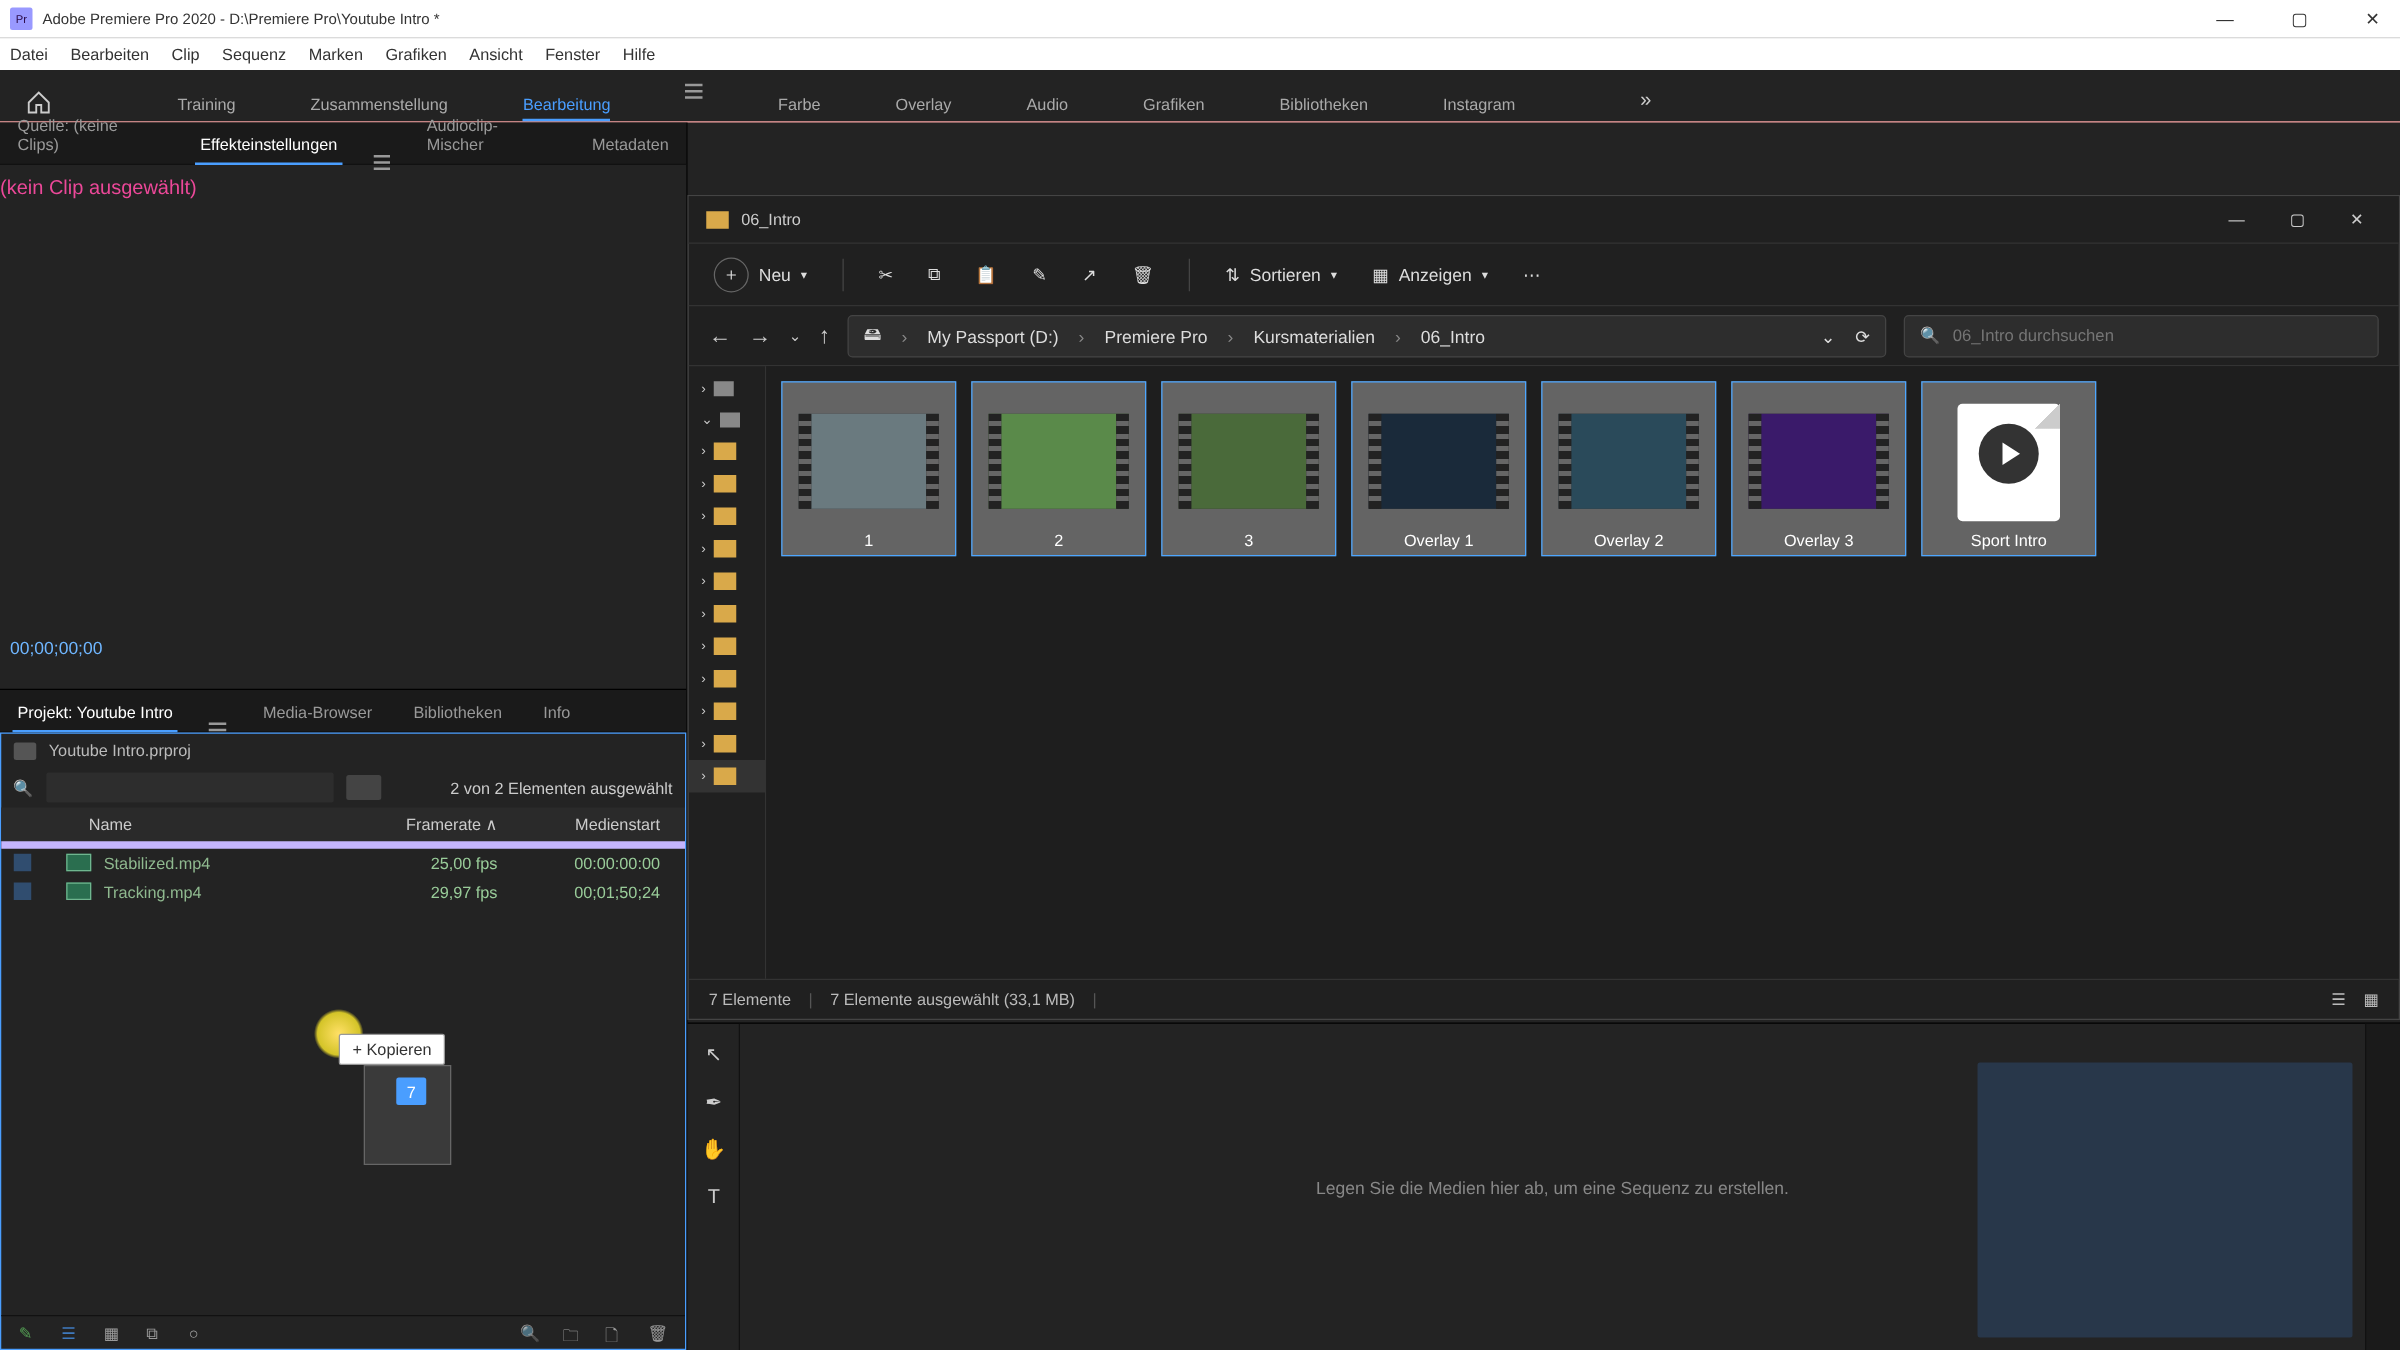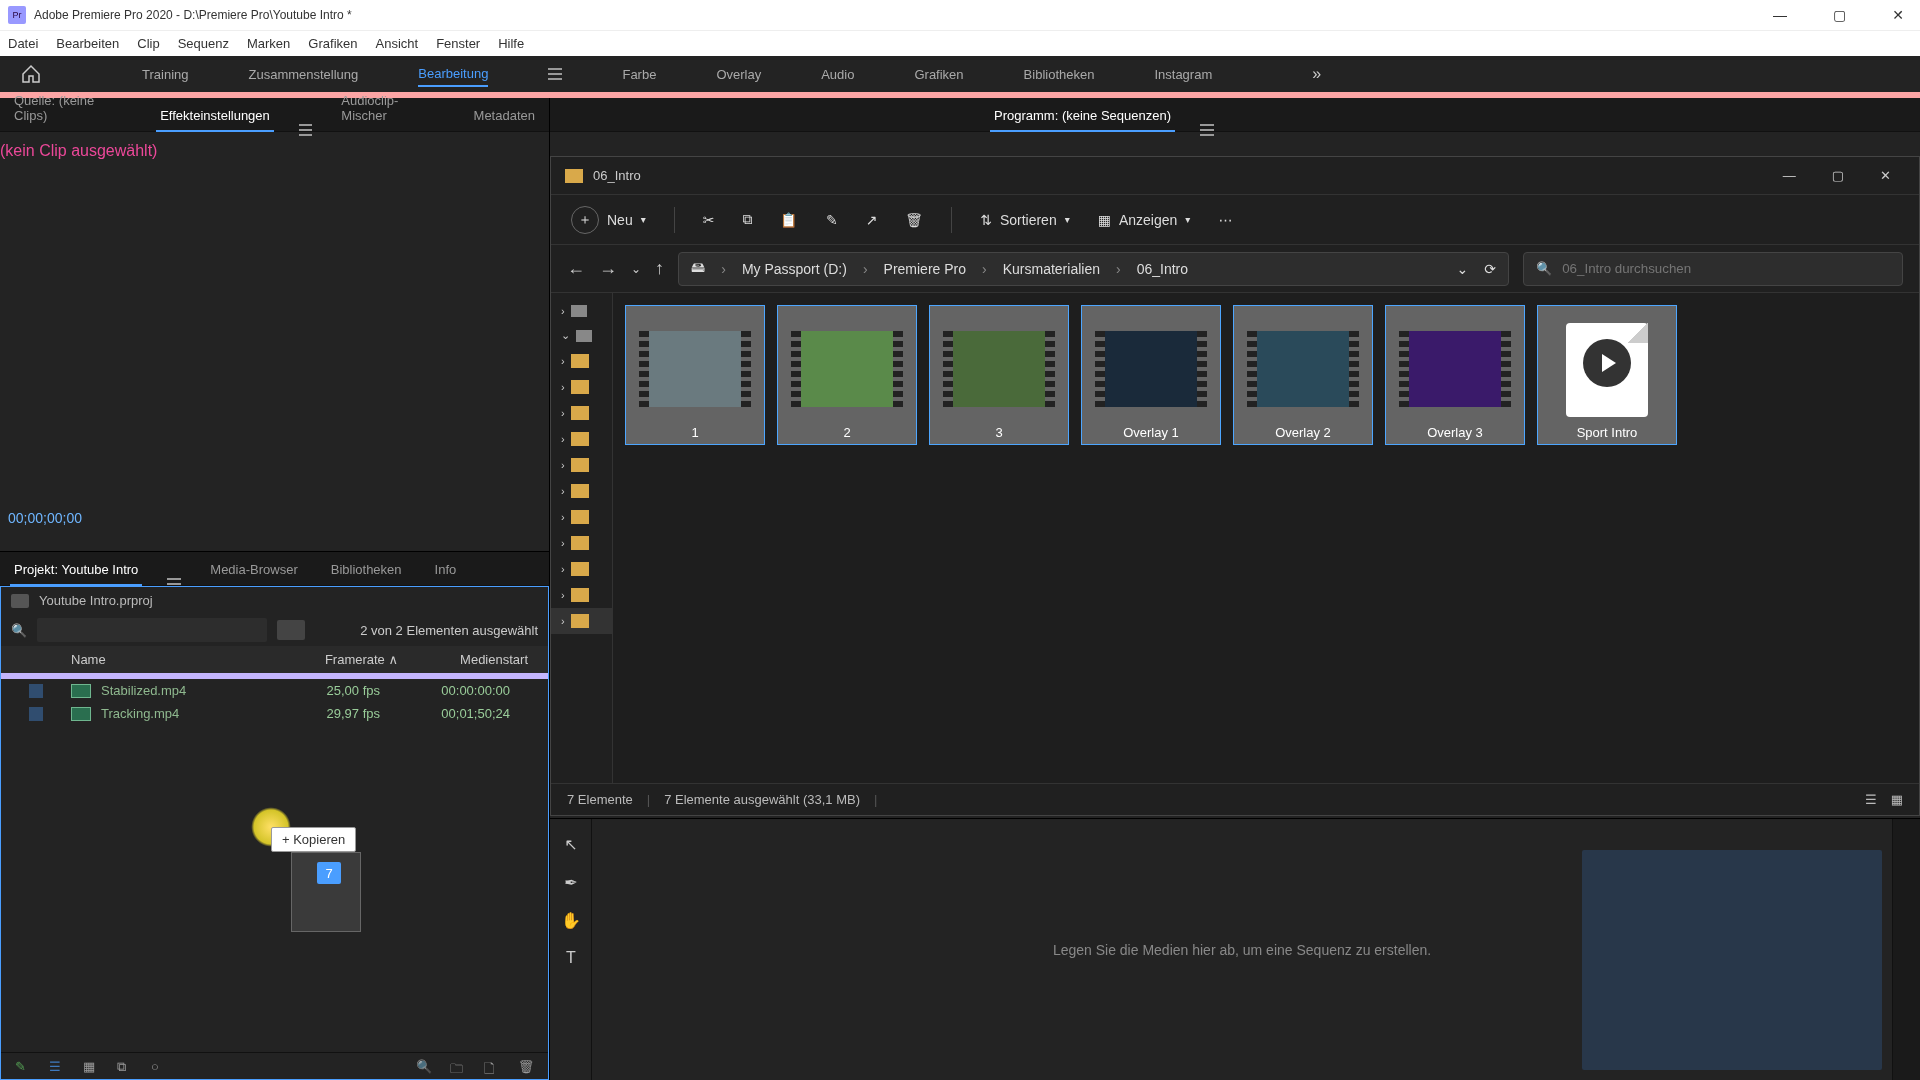--- a/index.html
+++ b/index.html
@@ -5,40 +5,40 @@
 *{margin:0;padding:0;box-sizing:border-box;font-family:"Segoe UI",Tahoma,sans-serif;user-select:none}
 body{background:#232323;color:#ccc;width:1920px;height:1080px;overflow:hidden;font-size:13px;position:relative}
 .title-bar{height:30px;background:#fff;color:#333;display:flex;align-items:center;padding:0 8px;justify-content:space-between}
 .title-bar .left{display:flex;align-items:center;gap:8px}
 .app-icon{width:18px;height:18px;background:#9999ff;border-radius:2px;display:inline-flex;align-items:center;justify-content:center;font-size:9px;font-weight:normal;color:#2a0845}
 .title-text{font-size:12px;color:#333}
 .win-controls{display:flex;gap:30px;align-items:center}
 .win-btn{padding:0 8px;font-size:14px;cursor:pointer}
 .menu-bar{height:26px;background:#fff;display:flex;align-items:center;padding:0 8px;gap:18px;border-top:1px solid #eee}
 .menu-item{font-size:13px;color:#333;cursor:pointer}
-.workspace-bar{height:42px;background:#232323;display:flex;align-items:center;padding:2px 20px;gap:60px;border-bottom:6px solid #fca5a5}
+.workspace-bar{height:42px;background:#232323;display:flex;align-items:flex-start;padding:16px 20px;gap:60px;border-bottom:1px solid #fca5a5}
 .home-icon{width:22px;height:20px;display:inline-block;margin-right:40px}
 .workspace-tab{color:#aaa;font-size:13px;cursor:pointer;padding:4px 0}
 .workspace-tab.active{color:#4a9eff;border-bottom:2px solid #4a9eff}
 .panel-tabs{height:34px;display:flex;align-items:flex-end;border-bottom:1px solid #111;background:#1a1a1a;padding:0 10px;gap:25px}
 .panel-tab{color:#999;font-size:13px;padding:8px 4px;cursor:pointer}
 .panel-tab.active{color:#fff;position:relative}
 .panel-tab.active::after{content:"";position:absolute;bottom:-1px;left:0;right:0;height:2px;background:#4a9eff}
 .main-area{display:flex;height:calc(100% - 98px)}
 .left-column{width:550px;display:flex;flex-direction:column;border-right:1px solid #000}
 .source-panel{flex:0 0 420px;background:#232323;border-bottom:1px solid #000}
 .source-info{padding:10px 0;font-size:16px;color:#ec4899}
 .tc{font-size:14px;color:#6fb6ff;padding:10px 8px}
 .project-panel{flex:1;background:#232323;display:flex;flex-direction:column;position:relative;border:1px solid #4a9eff}
 .proj-row{display:flex;align-items:center;padding:6px 10px;gap:10px;font-size:13px;color:#bbb}
 .search-row{display:flex;align-items:center;gap:10px;padding:4px 10px}
 .search-box{width:230px;background:#2d2d2d;border:none;height:24px;color:#ccc;padding:0 6px;border-radius:2px}
 .proj-table-head{display:flex;padding:6px 10px;font-size:13px;color:#ccc;background:#2a2a2a;border-bottom:6px solid #c4b5fd}
 .col-icon{width:60px}.col-name{flex:1}.col-fr{width:120px;text-align:right}.col-ms{width:140px;text-align:right;padding-right:10px}
-.proj-row-item{display:flex;align-items:center;padding:4px 28px;font-size:13px;color:#9c9}
+.proj-row-item{display:flex;padding:4px 10px;font-size:13px;color:#9c9}
 .proj-row-item .sq{width:14px;height:14px;background:#4a9eff;margin-right:28px;opacity:.35}
 .proj-row-item .clip-icon{width:20px;height:14px;background:#2a6e4f;margin-right:10px;border:1px solid #6fb68f}
 .drag-badge{position:absolute;left:270px;top:240px;background:#fff;border:1px solid #999;padding:4px 10px;font-size:13px;color:#333;border-radius:2px}
 .drag-count{position:absolute;left:316px;top:275px;width:24px;height:22px;background:#4a9eff;color:#fff;font-size:13px;display:flex;align-items:center;justify-content:center;border-radius:2px}
 .cursor-dot{position:absolute;left:250px;top:220px;width:40px;height:40px;border-radius:50%;background:radial-gradient(circle,#ffe066 0%,#d4c428 60%,transparent 70%);pointer-events:none}
 .proj-bottom{margin-top:auto;display:flex;align-items:center;gap:18px;padding:6px 14px;border-top:1px solid #111}
 .proj-bottom .ico{width:16px;height:14px;opacity:.7}
 .right-area{flex:1;display:flex;flex-direction:column;position:relative}
 .explorer{position:absolute;left:0;top:58px;right:0;height:660px;background:#202020;border:1px solid #444;z-index:100;display:flex;flex-direction:column}
 .exp-title{height:38px;background:#202020;display:flex;align-items:center;padding:0 14px;gap:10px;border-bottom:1px solid #333}
@@ -193,24 +193,20 @@
         <span style="flex:1"></span>
         <span class="ico">🔍</span>
         <span class="ico">🗀</span>
         <span class="ico">🗋</span>
         <span class="ico">🗑</span>
       </div>
     </div>
   </div>
 
   <div class="right-area">
-    <div class="panel-tabs" style="padding-left:440px">
-      <span class="panel-tab active">Programm: (keine Sequenzen)</span>
-      <span class="ham"></span>
-    </div>
 
     <div class="explorer">
       <div class="exp-title">
         <span class="folder-ico"></span>
         <span>06_Intro</span>
         <div class="exp-win-controls">
           <span>—</span>
           <span>▢</span>
           <span>✕</span>
         </div>

